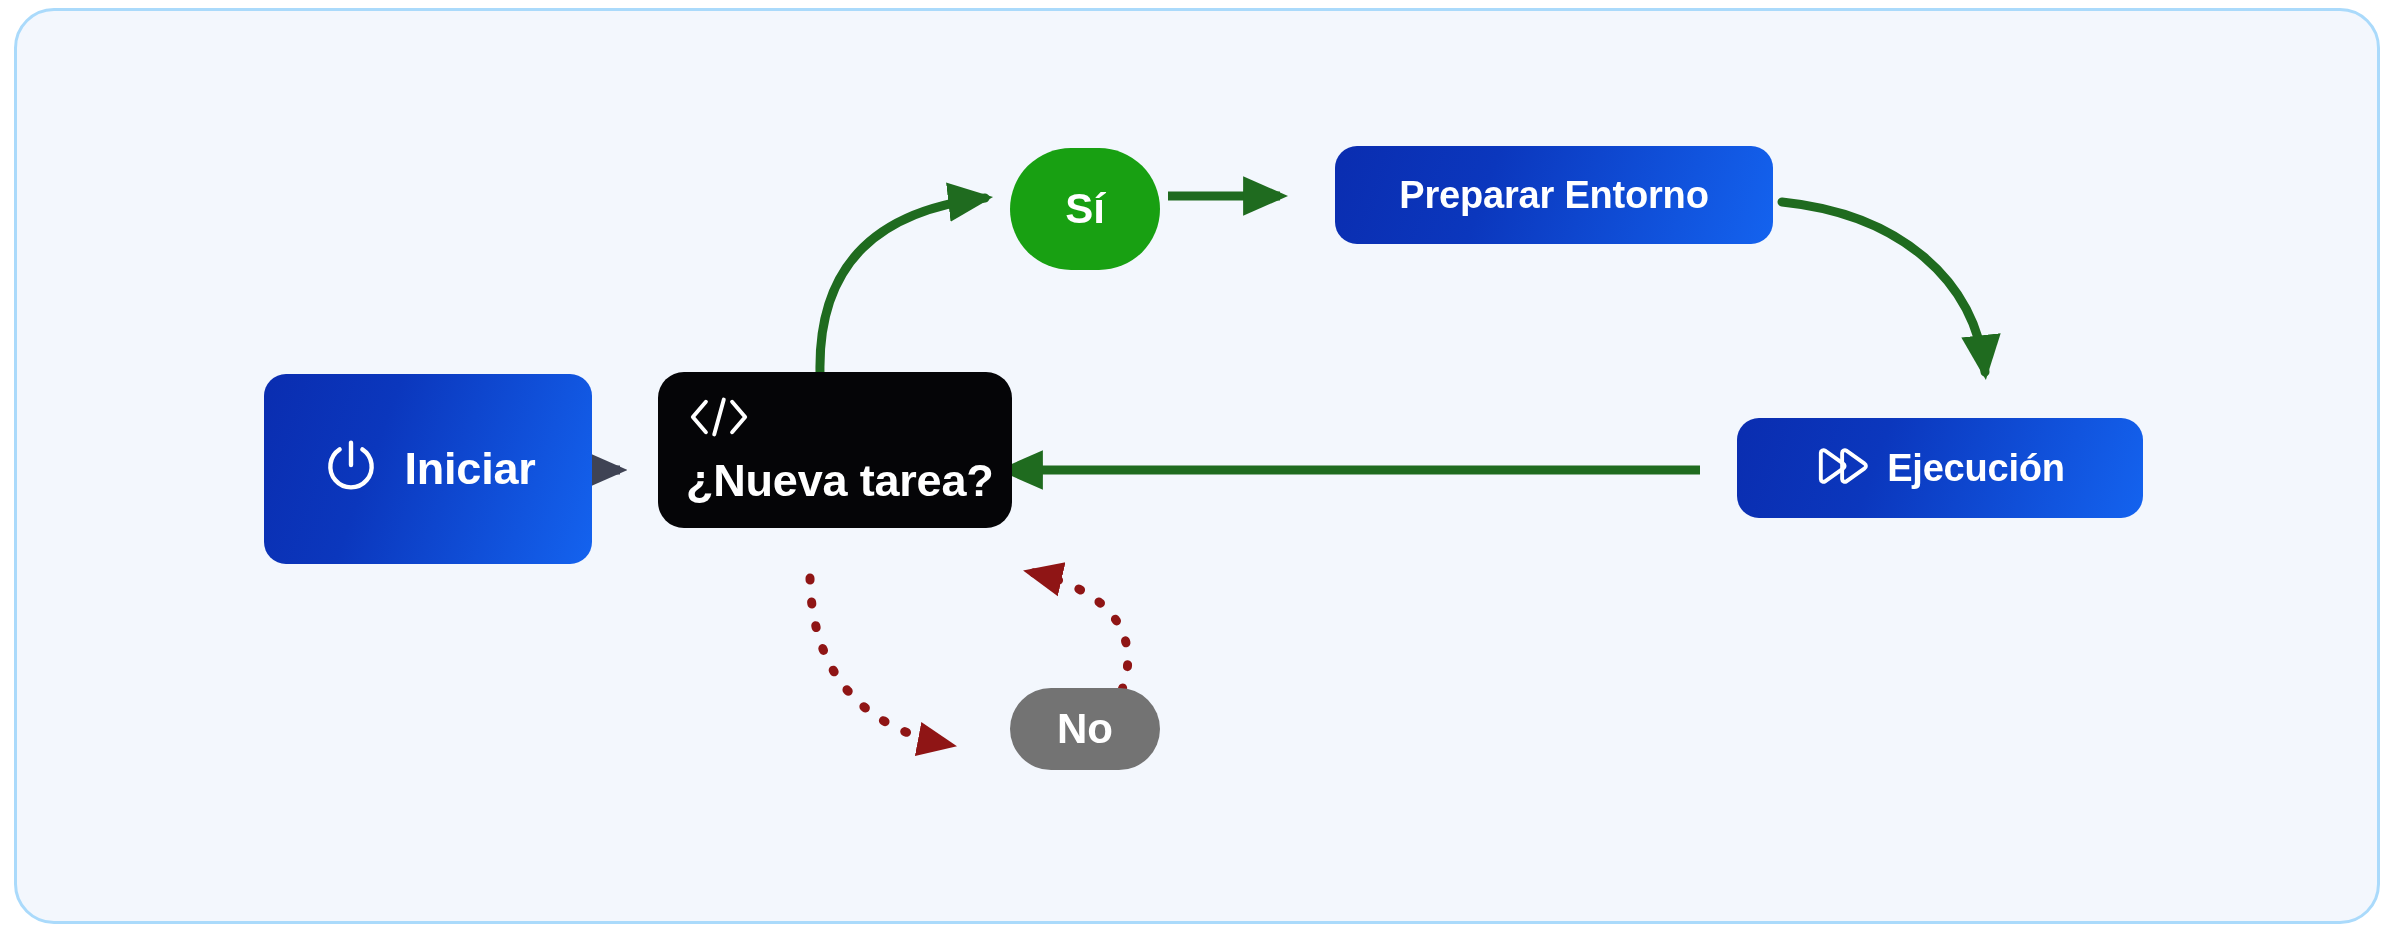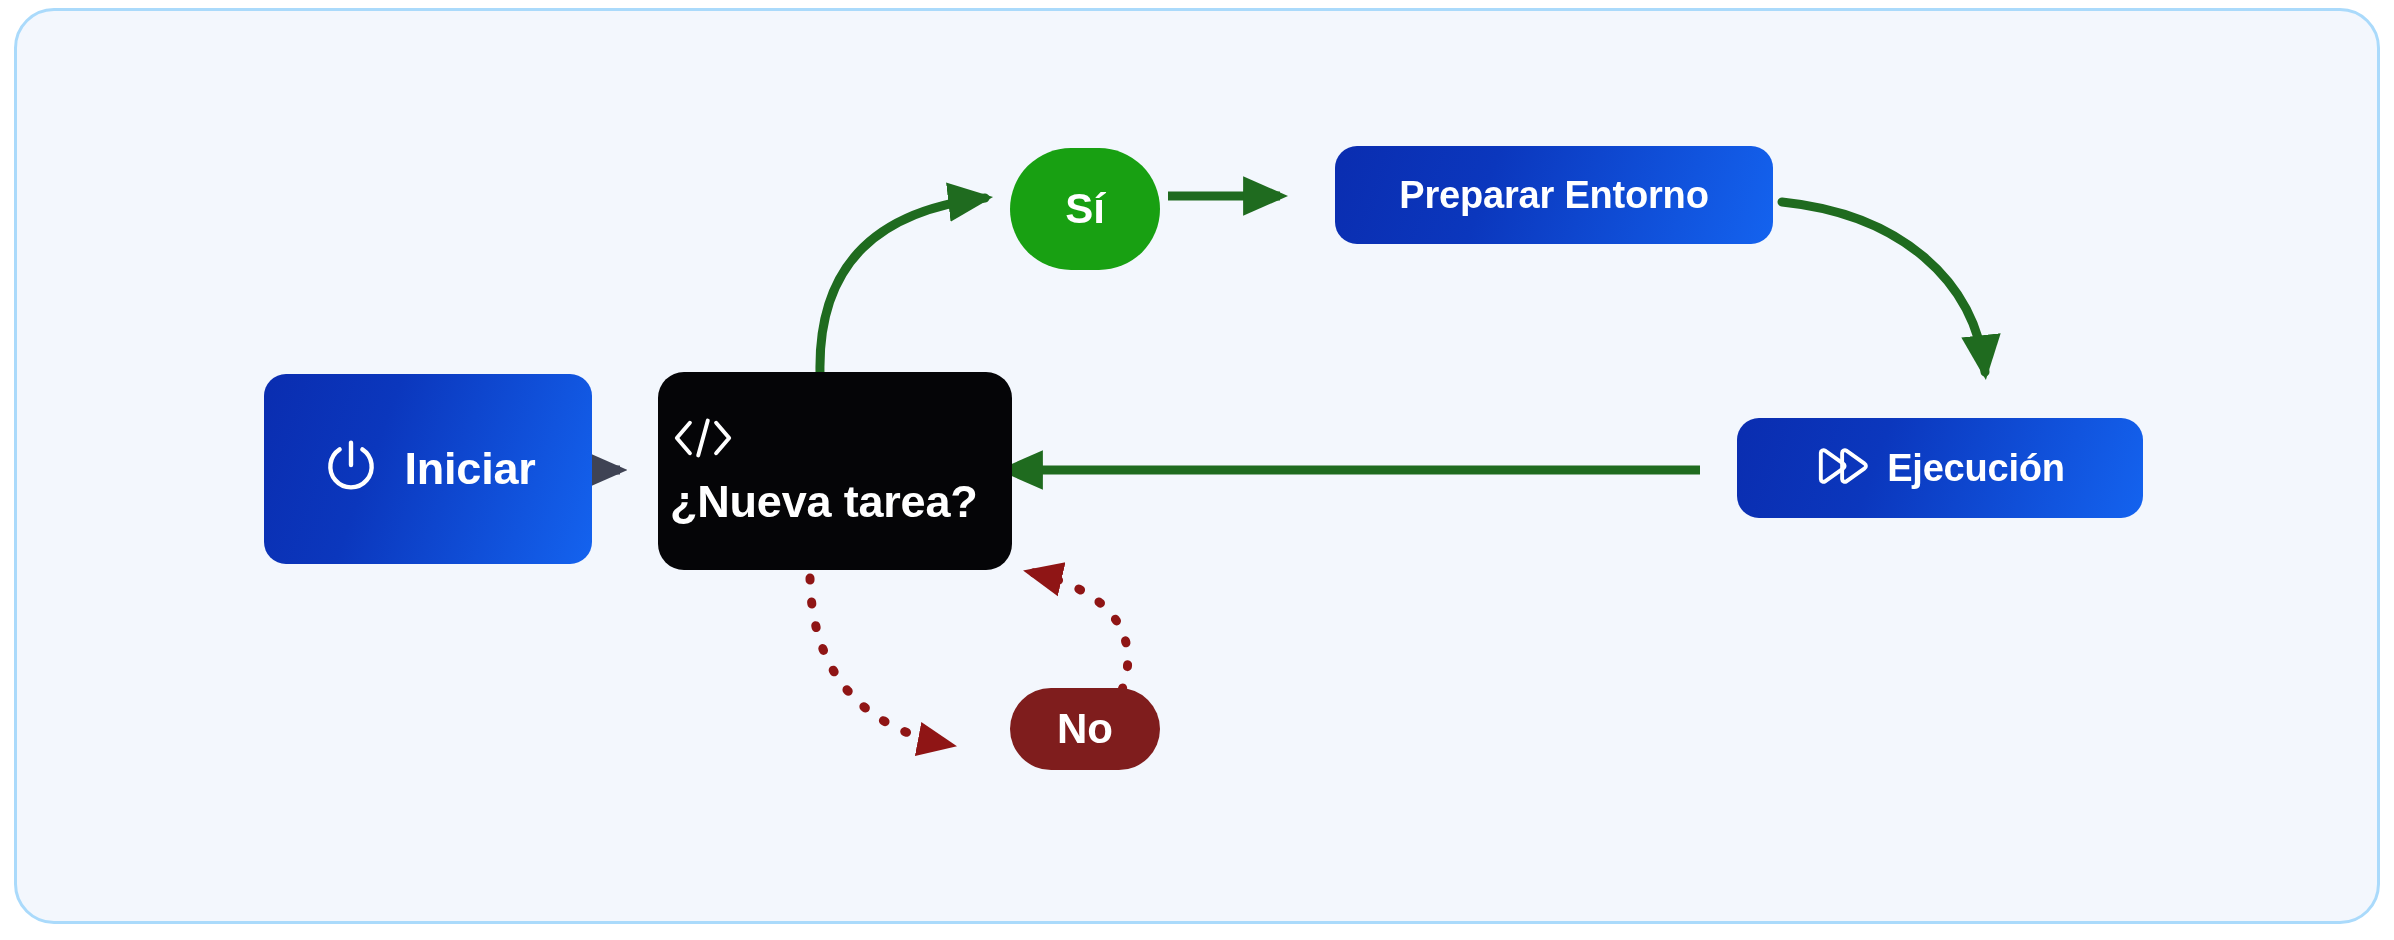--- a/index.html
+++ b/index.html
@@ -70,25 +70,25 @@
     height: 190px;
     gap: 22px;
   }
   #node-iniciar .node-label { font-size: 45px; }
 
   
   #node-decision {
     left: 626px;
     top: 372px;
     width: 354px;
-    height: 198px;
+    height: 156px;
     flex-direction: column;
     align-items: flex-start;
     justify-content: center;
-    padding: 18px 24px 18px 12px;
+    padding: 18px 24px 18px 28px;
     gap: 10px;
   }
   #node-decision .node-label { font-size: 45px; }
 
   
   #node-preparar {
     left: 1303px;
     top: 146px;
     width: 438px;
     height: 98px;
@@ -121,21 +121,21 @@
     width: 150px;
     height: 122px;
     background: #18a012;
     font-size: 42px;
   }
   #pill-no {
     left: 1010px;
     top: 688px;
     width: 150px;
     height: 82px;
-    background: #7f1d1d;
+    background: #737373;
     font-size: 42px;
   }
   .icon { display: block; flex: none; }
 </style>
 </head>
 <body>
 
 <div id="canvas">
 
   <div class="frame"></div>

